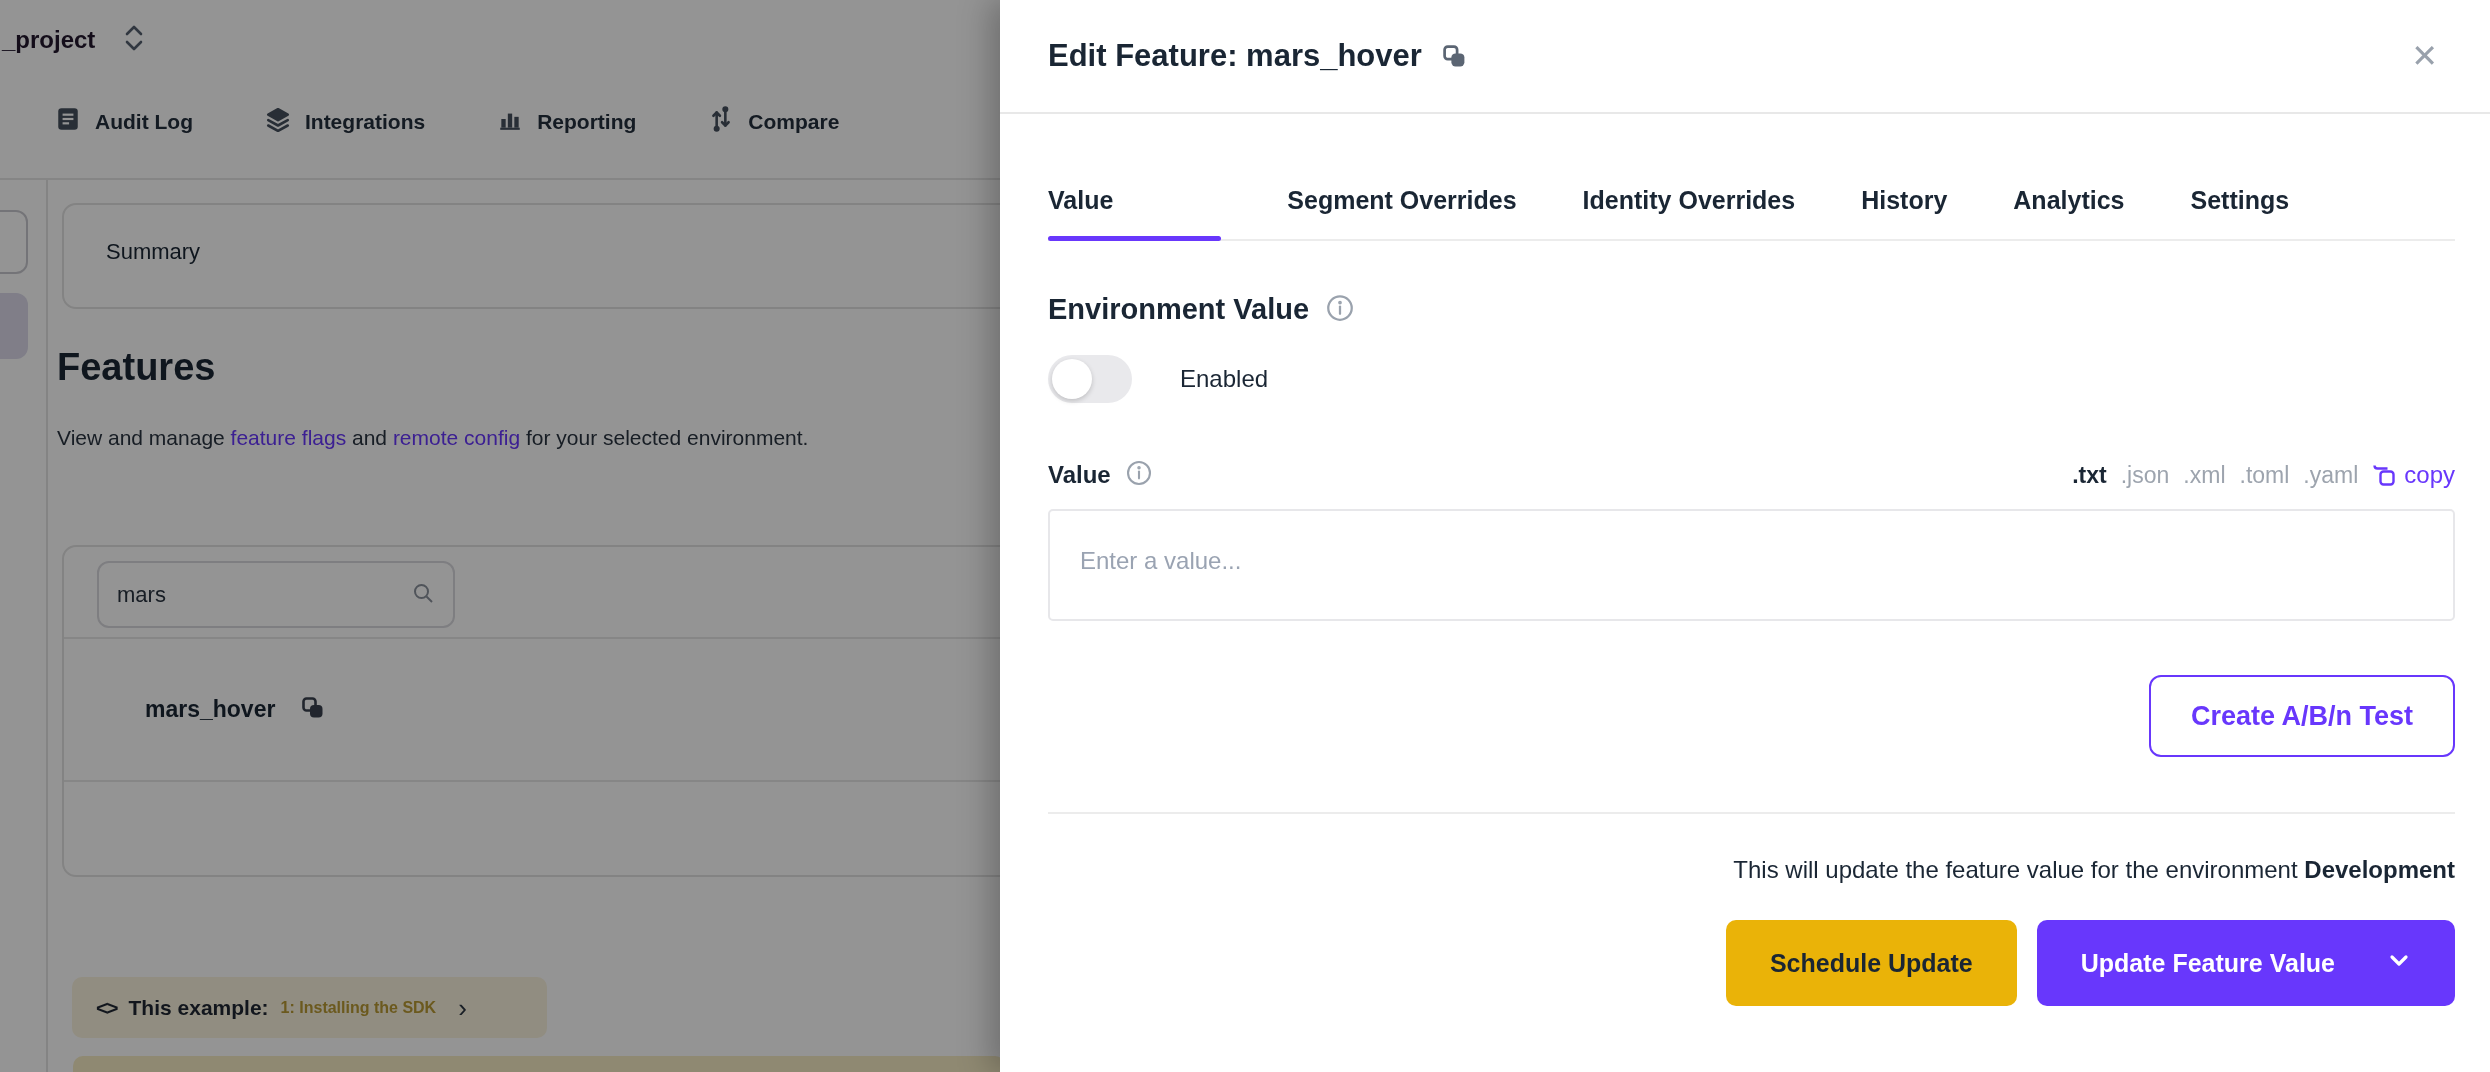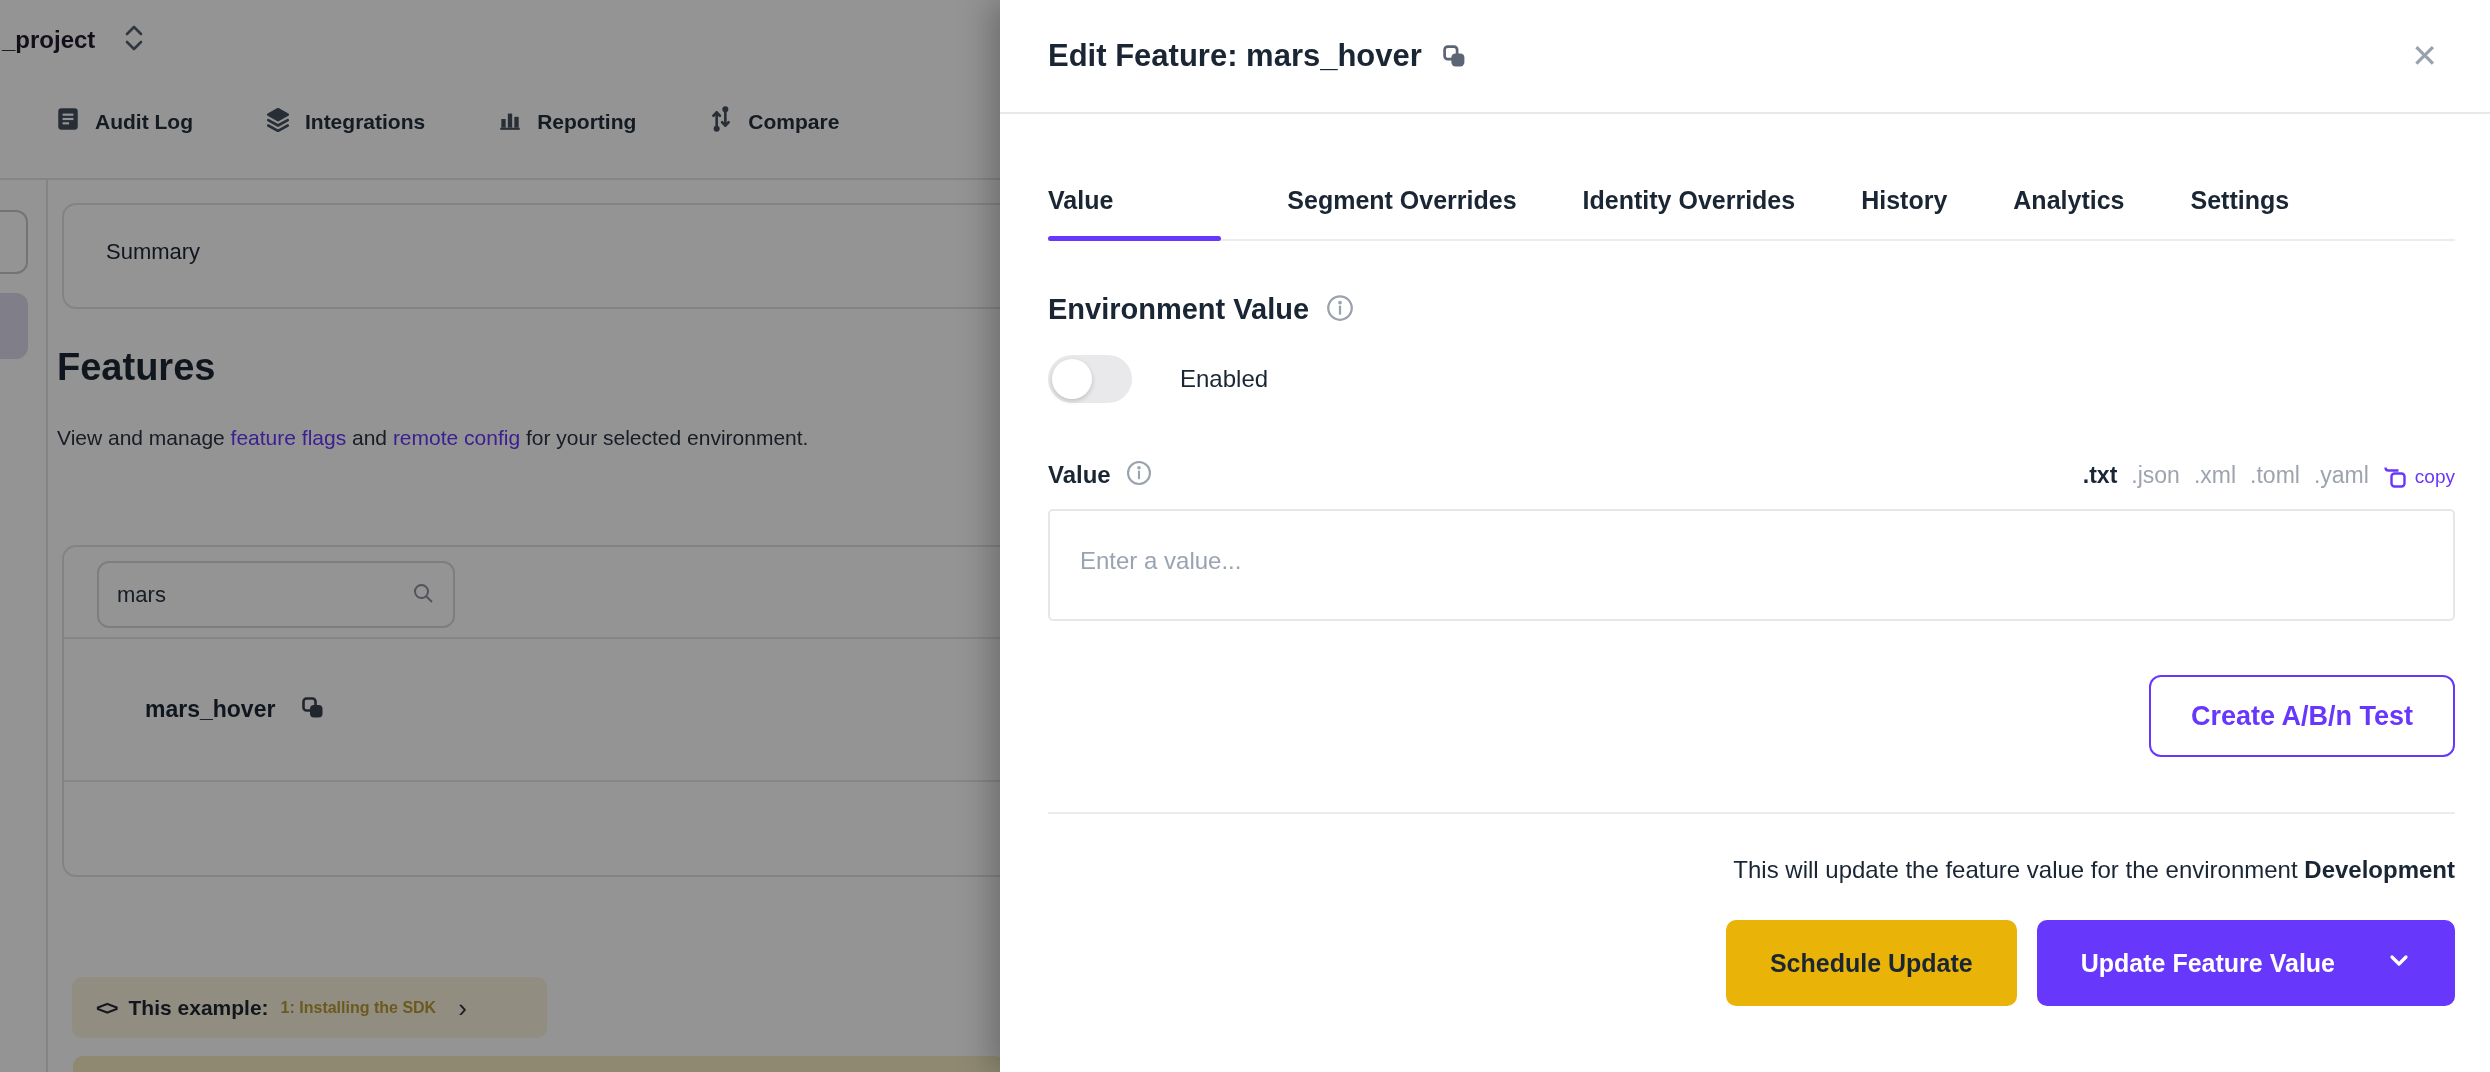--- a/index.html
+++ b/index.html
@@ -72,21 +72,21 @@
   .toggle .knob { position:absolute; left:4px; top:4px; width:40px; height:40px; border-radius:50%;
                   background:#fff; box-shadow:0 2px 5px rgba(0,0,0,0.18); }
   .toggle-label { font-size:24px; color:#1a2634; }
   .value-row { margin-top:56px; display:flex; align-items:center; justify-content:space-between; }
   .value-label-wrap { display:flex; align-items:center; gap:14px; }
   .value-label { font-size:24px; font-weight:600; color:#1a2634; }
   .format-wrap { display:flex; align-items:flex-end; gap:14px; font-size:23px; }
   .fmt { color:#9da4ae; cursor:pointer; }
   .fmt.active { color:#1a2634; font-weight:700; }
   .copy-link { display:flex; align-items:center; gap:8px; color:#6837fc; cursor:pointer; }
-  .copy-link span { font-size:19px; }
+  .copy-link span { font-size:24px; }
   .value-input { margin-top:18px; width:100%; height:112px; border:2px solid #e7e7ea; border-radius:5px;
                  resize:none; font-size:24px; font-family:"Liberation Sans",sans-serif;
                  padding:36px 30px; color:#2a3441; outline:none; }
   .value-input::placeholder { color:#9aa3b2; }
   .abtest-row { margin-top:50px; display:flex; justify-content:flex-end; }
   .abtest-btn { height:82px; padding:0 40px; background:#fff; border:2px solid #6837fc; border-radius:12px;
                 color:#6837fc; font-size:27px; font-weight:700; cursor:pointer;
                 font-family:"Liberation Sans",sans-serif; }
   .footer-divider { margin-top:55px; height:2px; background:#ececec; }
   .footer-note { margin-top:42px; text-align:right; font-size:24px; color:#1a2634; }

